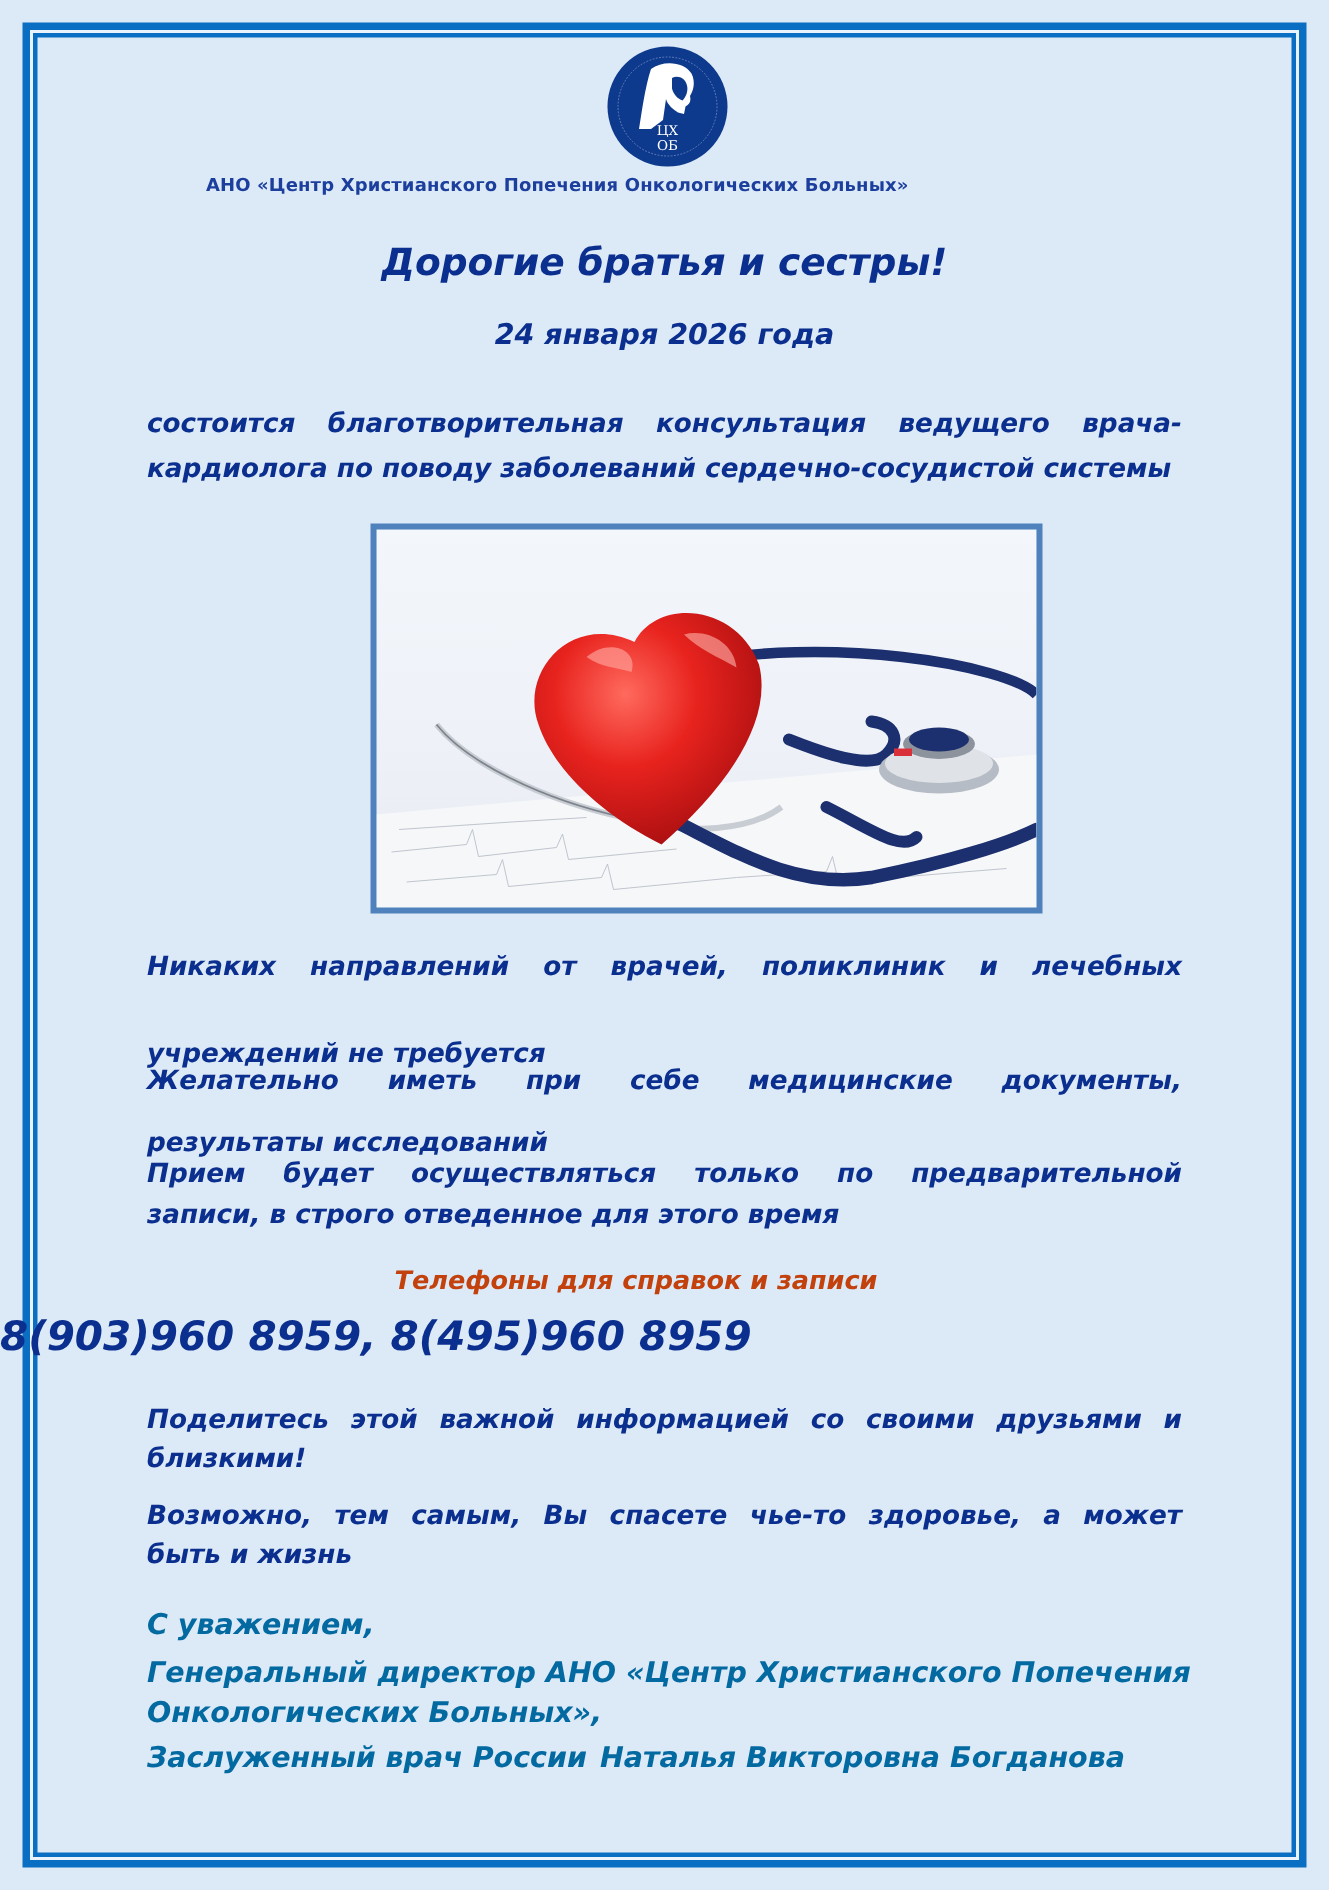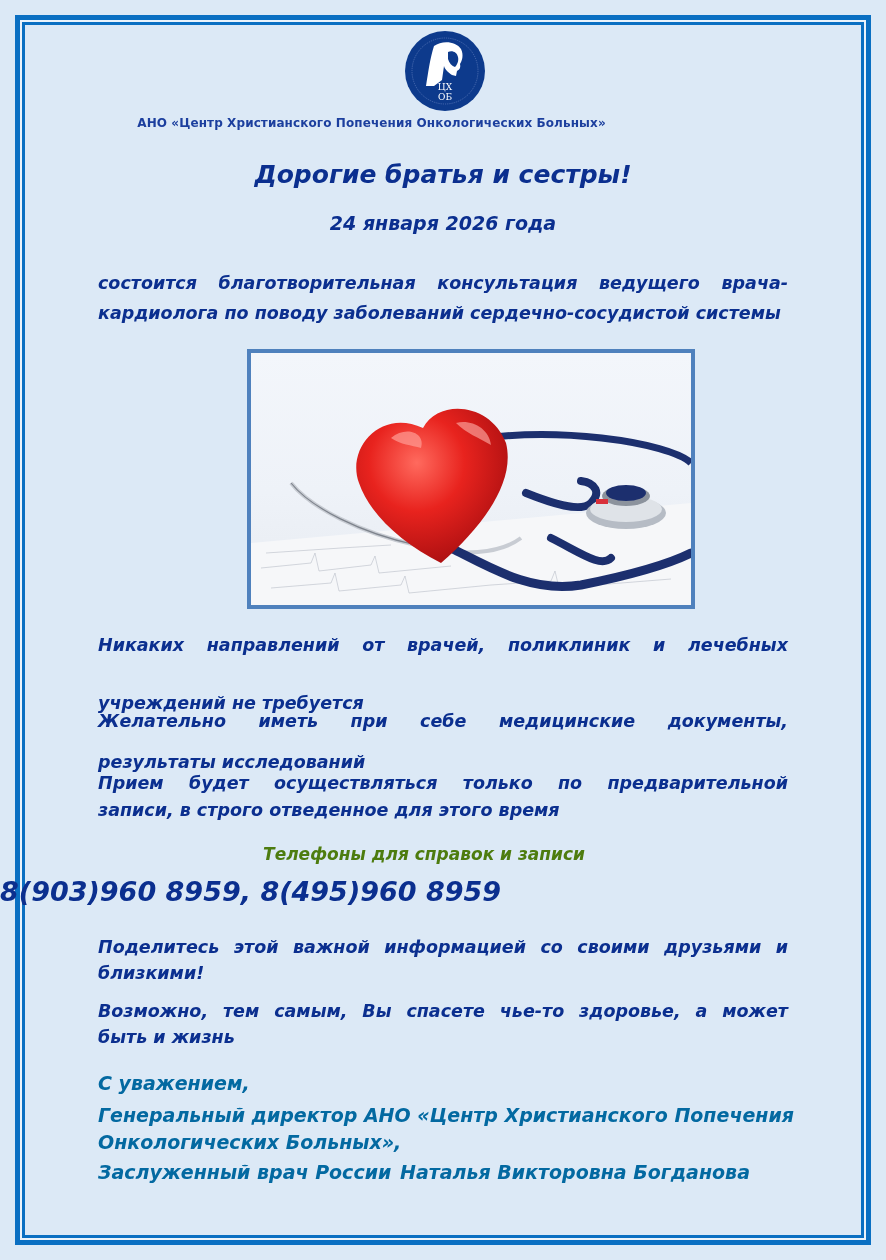--- a/index.html
+++ b/index.html
@@ -42,21 +42,21 @@
     text-align:justify; text-align-last:left; line-height:30px;
   }
   .para.full { text-align-last:justify; }
   .pic {
     position:absolute; left:247px; top:349px; width:448px; height:260px;
     box-sizing:border-box; border:4px solid #4f81bd; overflow:hidden;
     background:linear-gradient(180deg,#f3f6fb 0%,#eef2f8 55%,#e7ebf1 100%);
   }
   .phone-label {
     position:absolute; left:0; width:848px; top:844px; text-align:center;
-    font-size:17px; font-weight:bold; font-style:italic; color:#4d7c0f;
+    font-size:17px; font-weight:bold; font-style:italic; color:#c2410c;
   }
   .phones {
     position:absolute; left:0; width:886px; top:876px; text-align:left;
     font-size:27px; font-weight:bold; font-style:italic; color:#0b2f8f;
   }
   .sig-line {
     position:absolute; left:98px; font-size:19px; font-weight:bold;
     font-style:italic; color:#0369a1; white-space:nowrap;
   }
 </style>

